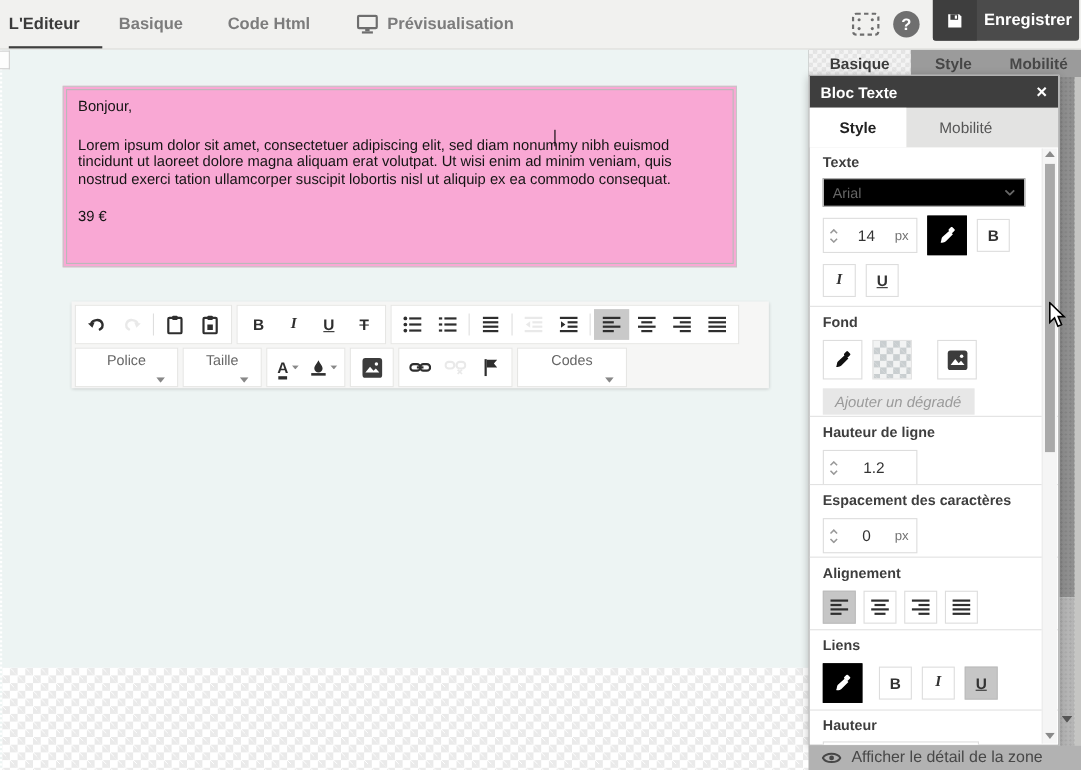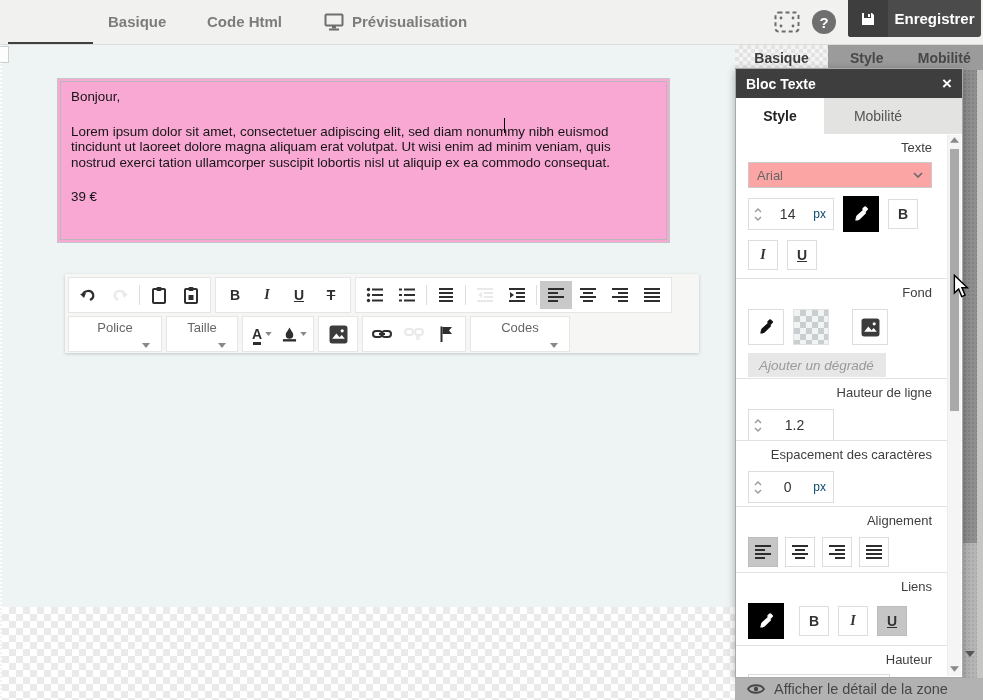--- a/index.html
+++ b/index.html
@@ -88,30 +88,30 @@
   .panel-header { height:29px; background:#3e3e3e; color:#fff; display:flex;
     align-items:center; padding:0 10px; font-weight:bold; font-size:14px; }
   .panel-close { margin-left:auto; font-size:17px; font-weight:bold; cursor:pointer; line-height:1; }
   .panel-tabs { height:36px; display:flex; background:#e3e3e2; }
   .ptab { width:108px; text-align:center; line-height:36px; font-size:14px; color:#555; cursor:pointer; }
   .ptab.active { width:88px; background:#fff; font-weight:bold; color:#222; }
   .panel-body { position:relative; width:100%; }
   .section { padding:6px 30px 0 12px; border-bottom:1px solid #e2e2e2; overflow:hidden; }
   .sec-texte{height:145px} .sec-fond{height:100px} .sec-hauteur{height:62px}
   .sec-espace{height:66px} .sec-align{height:66px} .sec-liens{height:73px} .sec-bordure{height:65px; border-bottom:none;}
-  .sec-label { font-weight:normal; color:#3e3e3e; font-size:13px; height:16px;text-align:right; }
-  .pselect { margin-top:6px; height:26px; border:1px solid #ccc; background:#fca5a5;
+  .sec-label { font-weight:bold; color:#3e3e3e; font-size:13px; height:16px; }
+  .pselect { margin-top:6px; height:26px; border:1px solid #ccc; background:#000000;
     display:flex; align-items:center; padding:0 8px; color:#666; font-size:13px; cursor:pointer; }
   .pselect .chev { margin-left:auto; }
   .prow { display:flex; align-items:center; gap:9px; margin-top:8px; }
   .stepper { width:86px; height:32px; border:1px solid #ddd; background:#fff;
     display:flex; align-items:center; }
   .step-arrows { width:17px; display:flex; flex-direction:column; align-items:center; gap:3px; cursor:pointer; }
   .step-val { flex:1; text-align:center; color:#333; font-size:14px; }
-  .step-unit { color:#0c4a6e; font-size:12px; margin:0 7px 0 4px; }
+  .step-unit { color:#737373; font-size:12px; margin:0 7px 0 4px; }
   .step-unit.empty { margin:0 10px 0 0; }
   .btn-sq { width:30px; height:30px; border:1px solid #ddd; background:#fff;
     display:flex; align-items:center; justify-content:center; font-weight:bold;
     font-size:14px; color:#333; cursor:pointer; }
   .btn-sq.big { width:36px; height:36px; }
   .btn-sq.dark { background:#000; border-color:#000; }
   .btn-sq.active { background:#c6c6c6; border-color:#bcbcbc; }
   .btn-sq.checker36 { background-image:
       linear-gradient(45deg,#c9ced0 25%,transparent 25%,transparent 75%,#c9ced0 75%),
       linear-gradient(45deg,#c9ced0 25%,#f2f3f3 25%,#f2f3f3 75%,#c9ced0 75%);
@@ -290,20 +290,21 @@
       <path d="M1 6 C4 1 14 1 17 6 C14 11 4 11 1 6 z" fill="none" stroke="#474747" stroke-width="1.8"></path>
       <circle cx="9" cy="6" r="2.2" fill="#474747"></circle>
     </symbol>
     <symbol id="i-cursor" viewBox="0 0 14 21">
       <path d="M1 1 L1 16 L4.6 12.6 L7.2 19 L10 17.8 L7.4 11.6 L12 11.6 Z" fill="#fff" stroke="#000" stroke-width="1.2"></path>
     </symbol>
   </defs>
 </svg>
 
 <div class="topbar">
+  <div class="top-tab active" style="left:8px">L'Editeur</div>
   <div class="tab-underline"></div>
   <div class="top-tab" style="left:108px">Basique</div>
   <div class="top-tab" style="left:207px">Code Html</div>
   <div class="top-tab preview-tab" style="left:324px">
     <svg class="ic" width="20" height="18">
         <use href="#i-monitor"></use>
       </svg>
     <span>Prévisualisation</span>
   </div>
   <div class="icon-btn" style="left:774px; top:11px">

